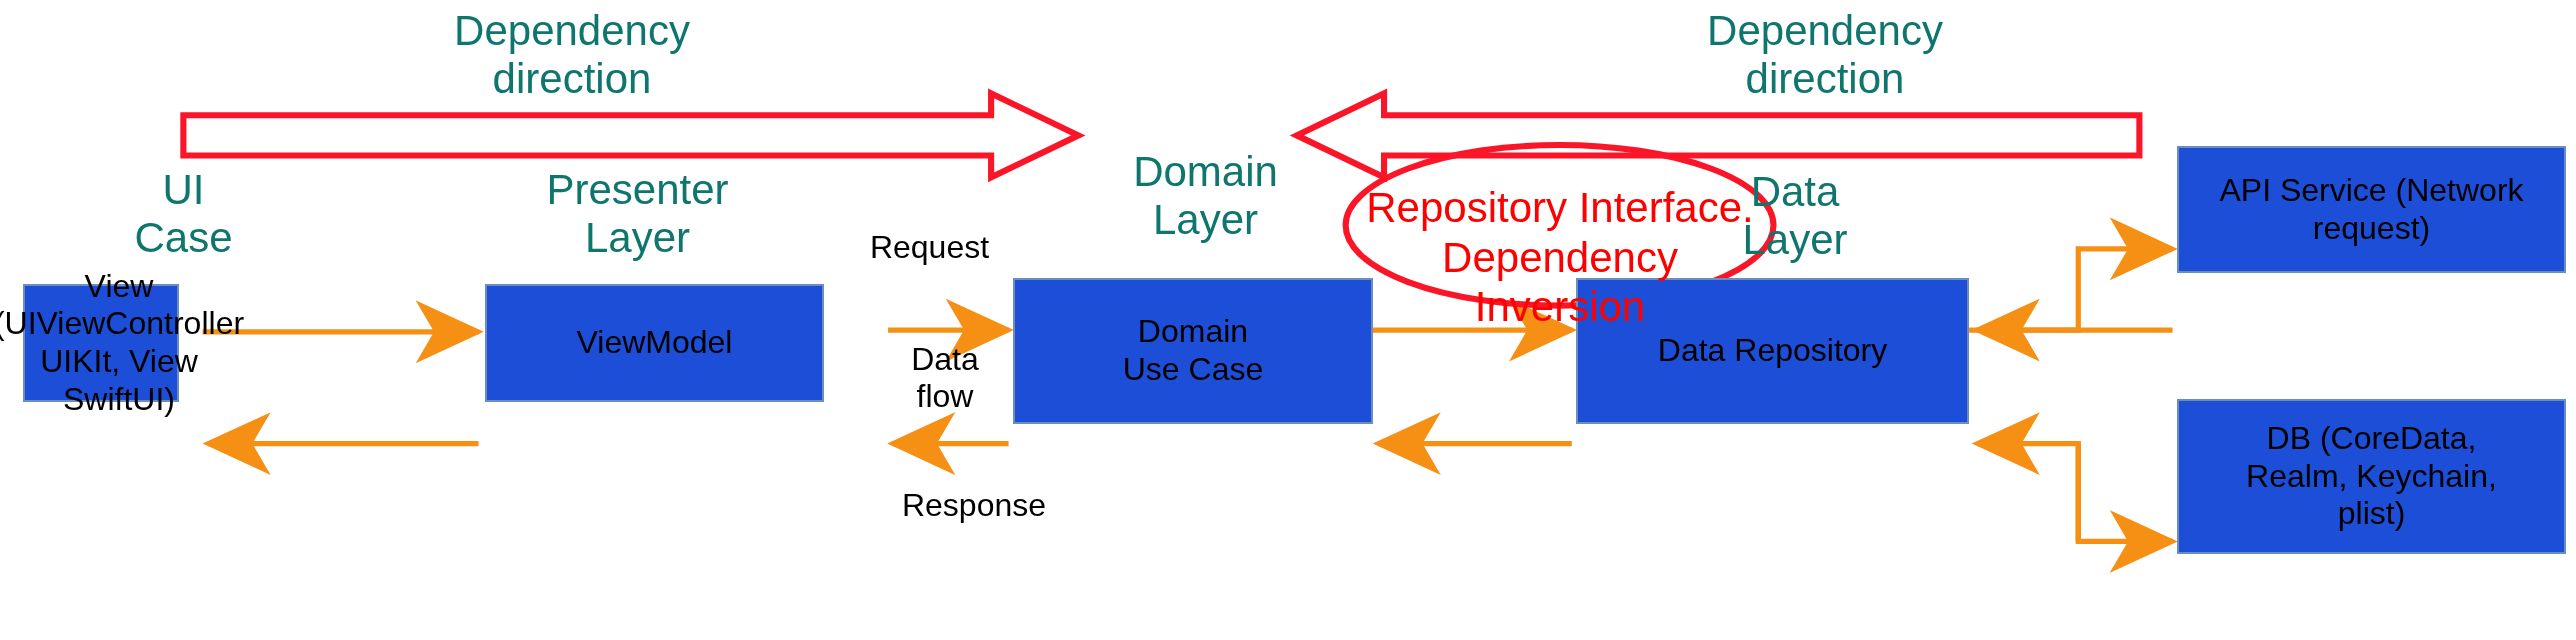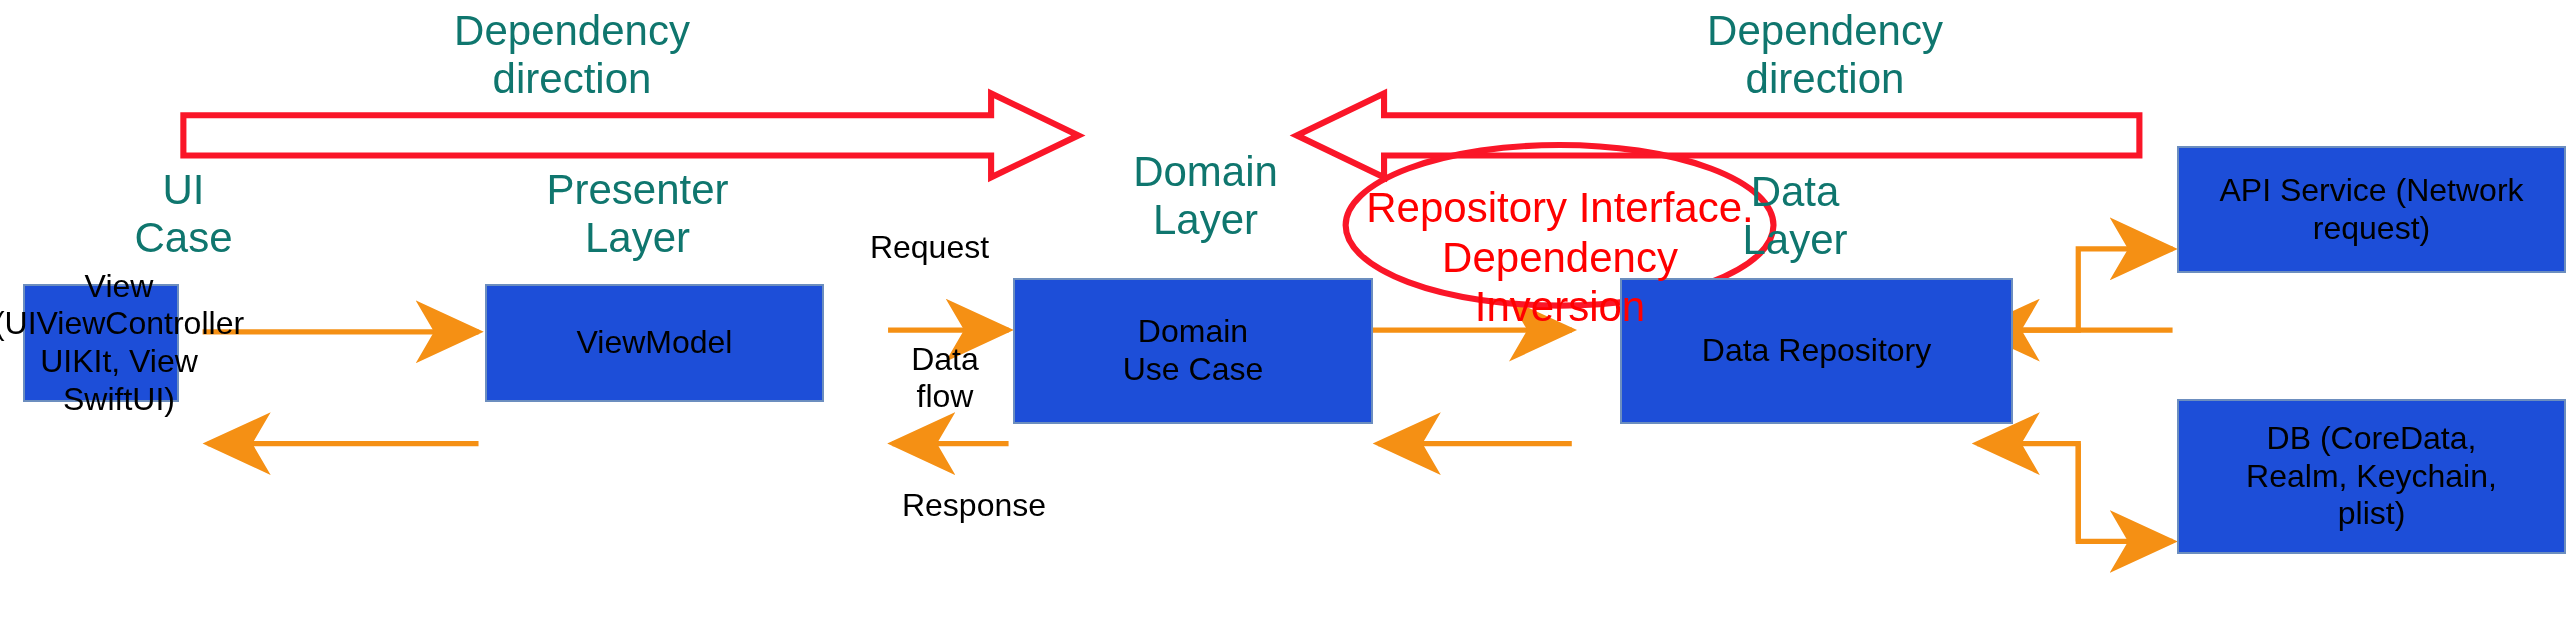--- a/index.html
+++ b/index.html
@@ -144,21 +144,21 @@
 
   <div class="node-box" style="left:485px; top:284px; width:339px; height:118px;">
     <span>ViewModel</span>
   </div>
 
   <div class="node-box" style="left:1013px; top:278px; width:360px; height:146px;">
     <span>Domain
 Use Case</span>
   </div>
 
-  <div class="node-box" style="left:1620px; top:278px; width:393px; height:146px;">
+  <div class="node-box" style="left:1576px; top:278px; width:393px; height:146px;">
     <span>Data Repository</span>
   </div>
 
   <div class="node-box" style="left:2177px; top:146px; width:389px; height:127px;">
     <span>API Service (Network
 request)</span>
   </div>
 
   <div class="node-box" style="left:2177px; top:399px; width:389px; height:155px;">
     <span>DB (CoreData,

